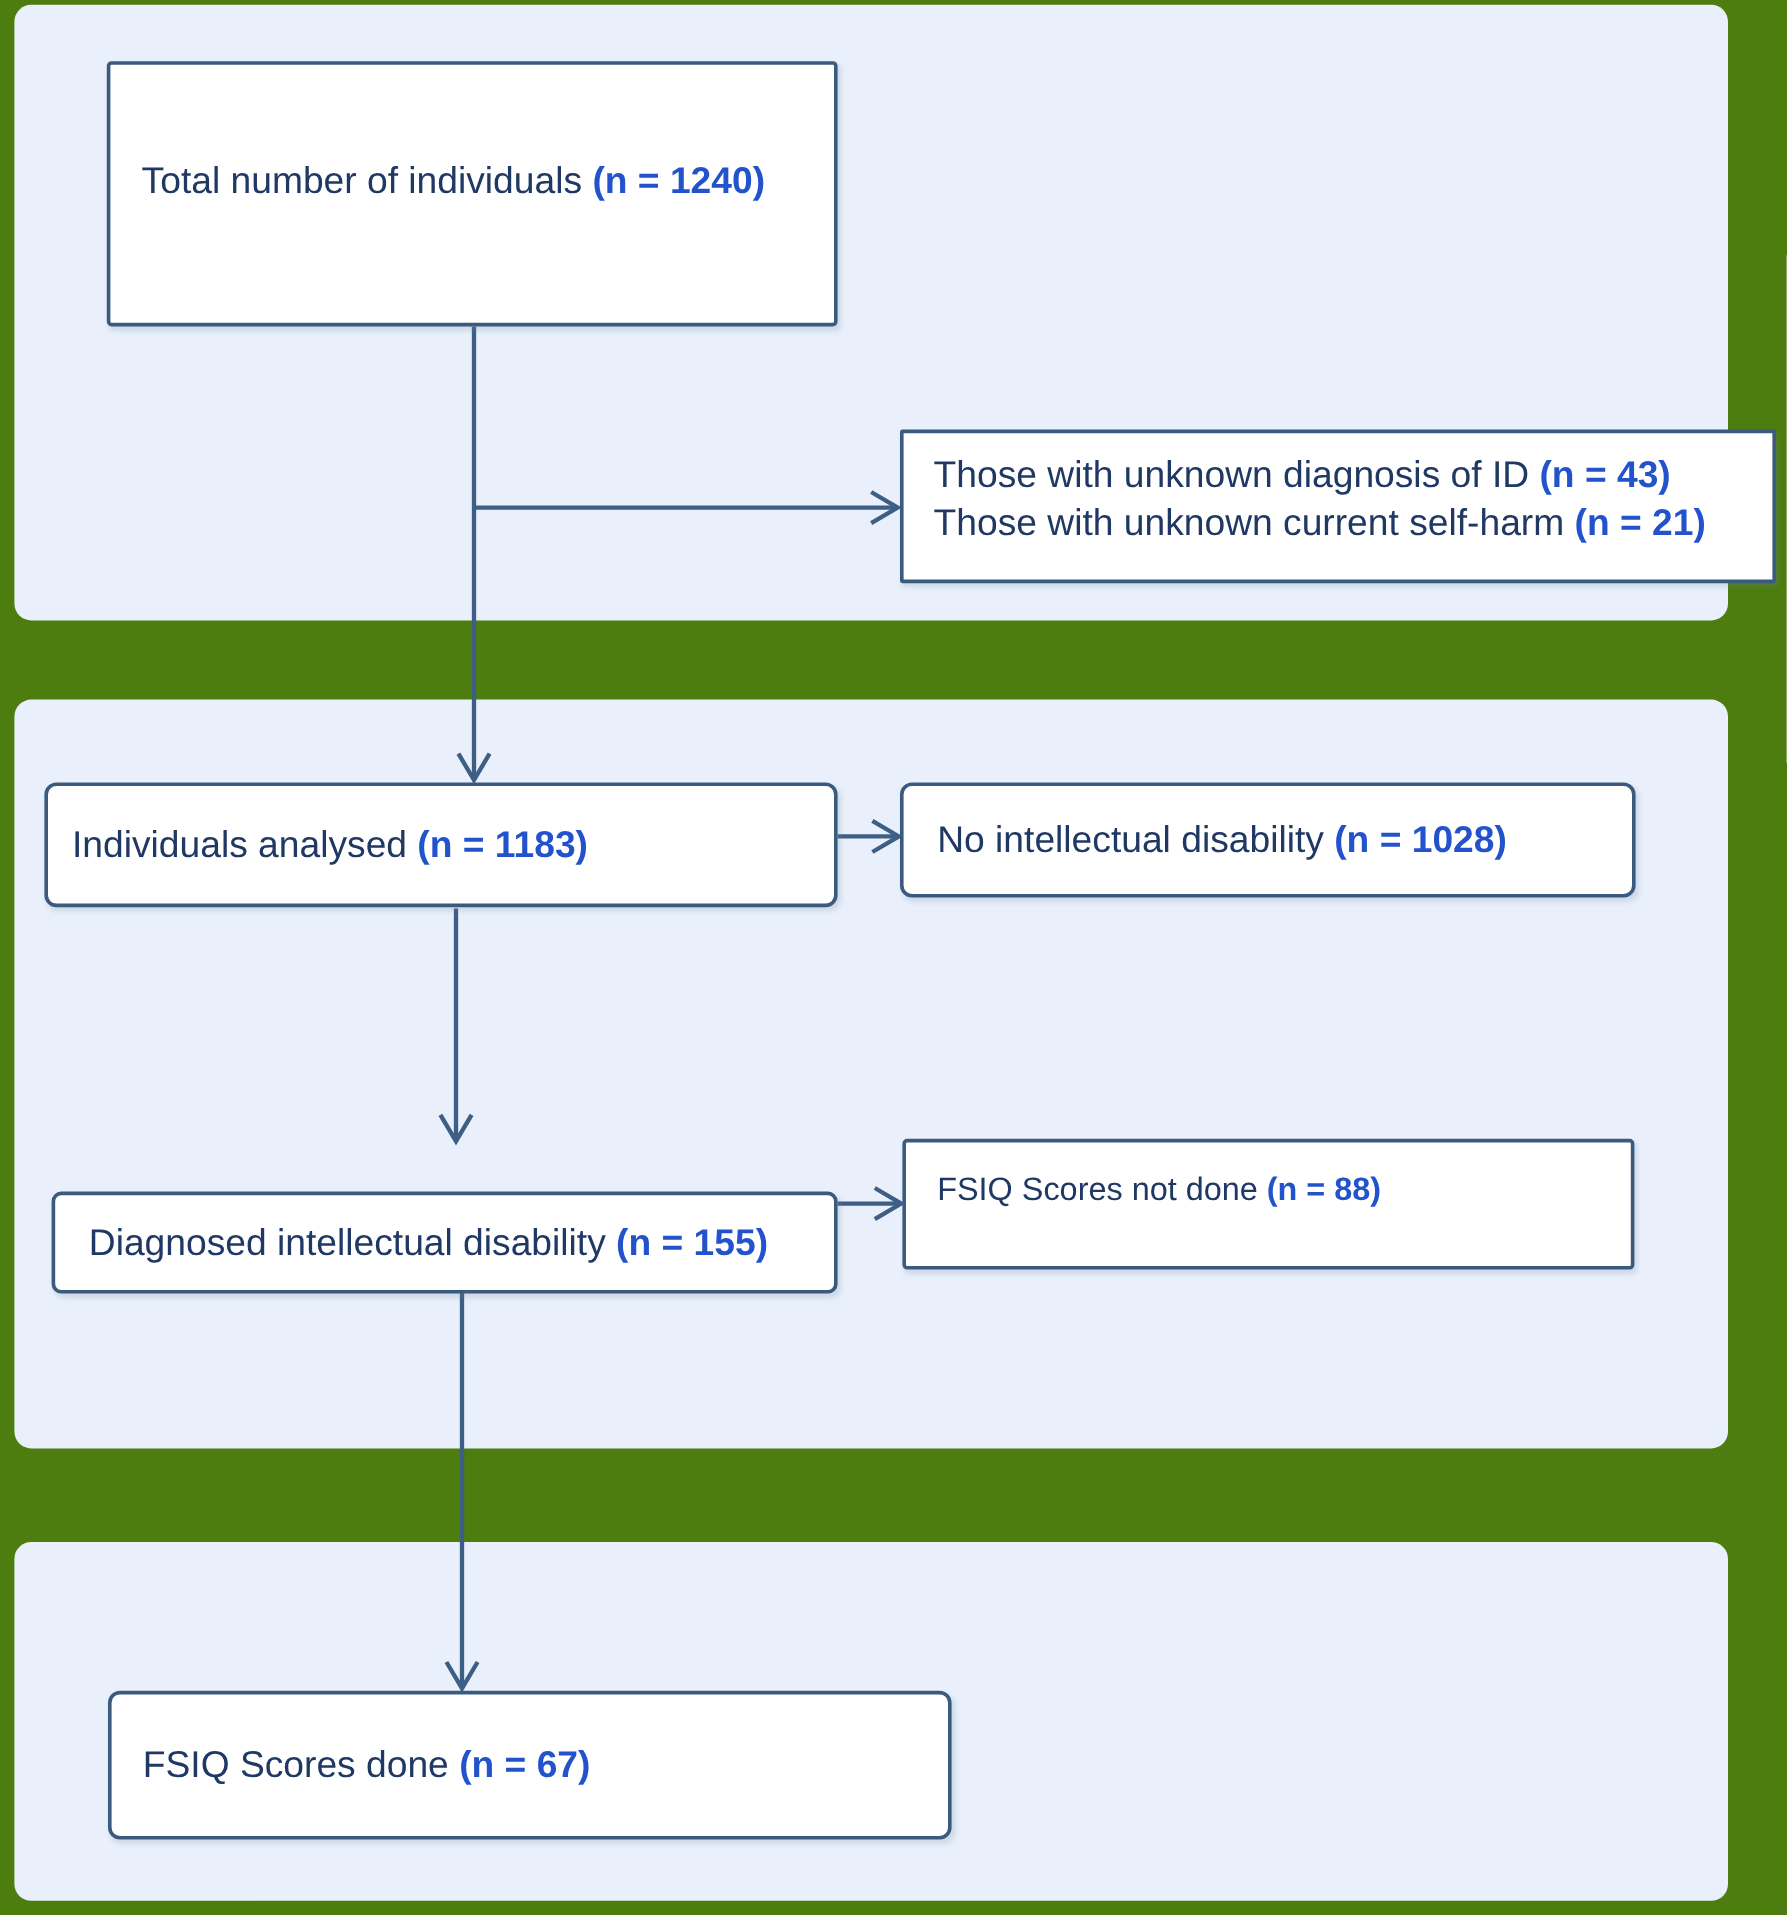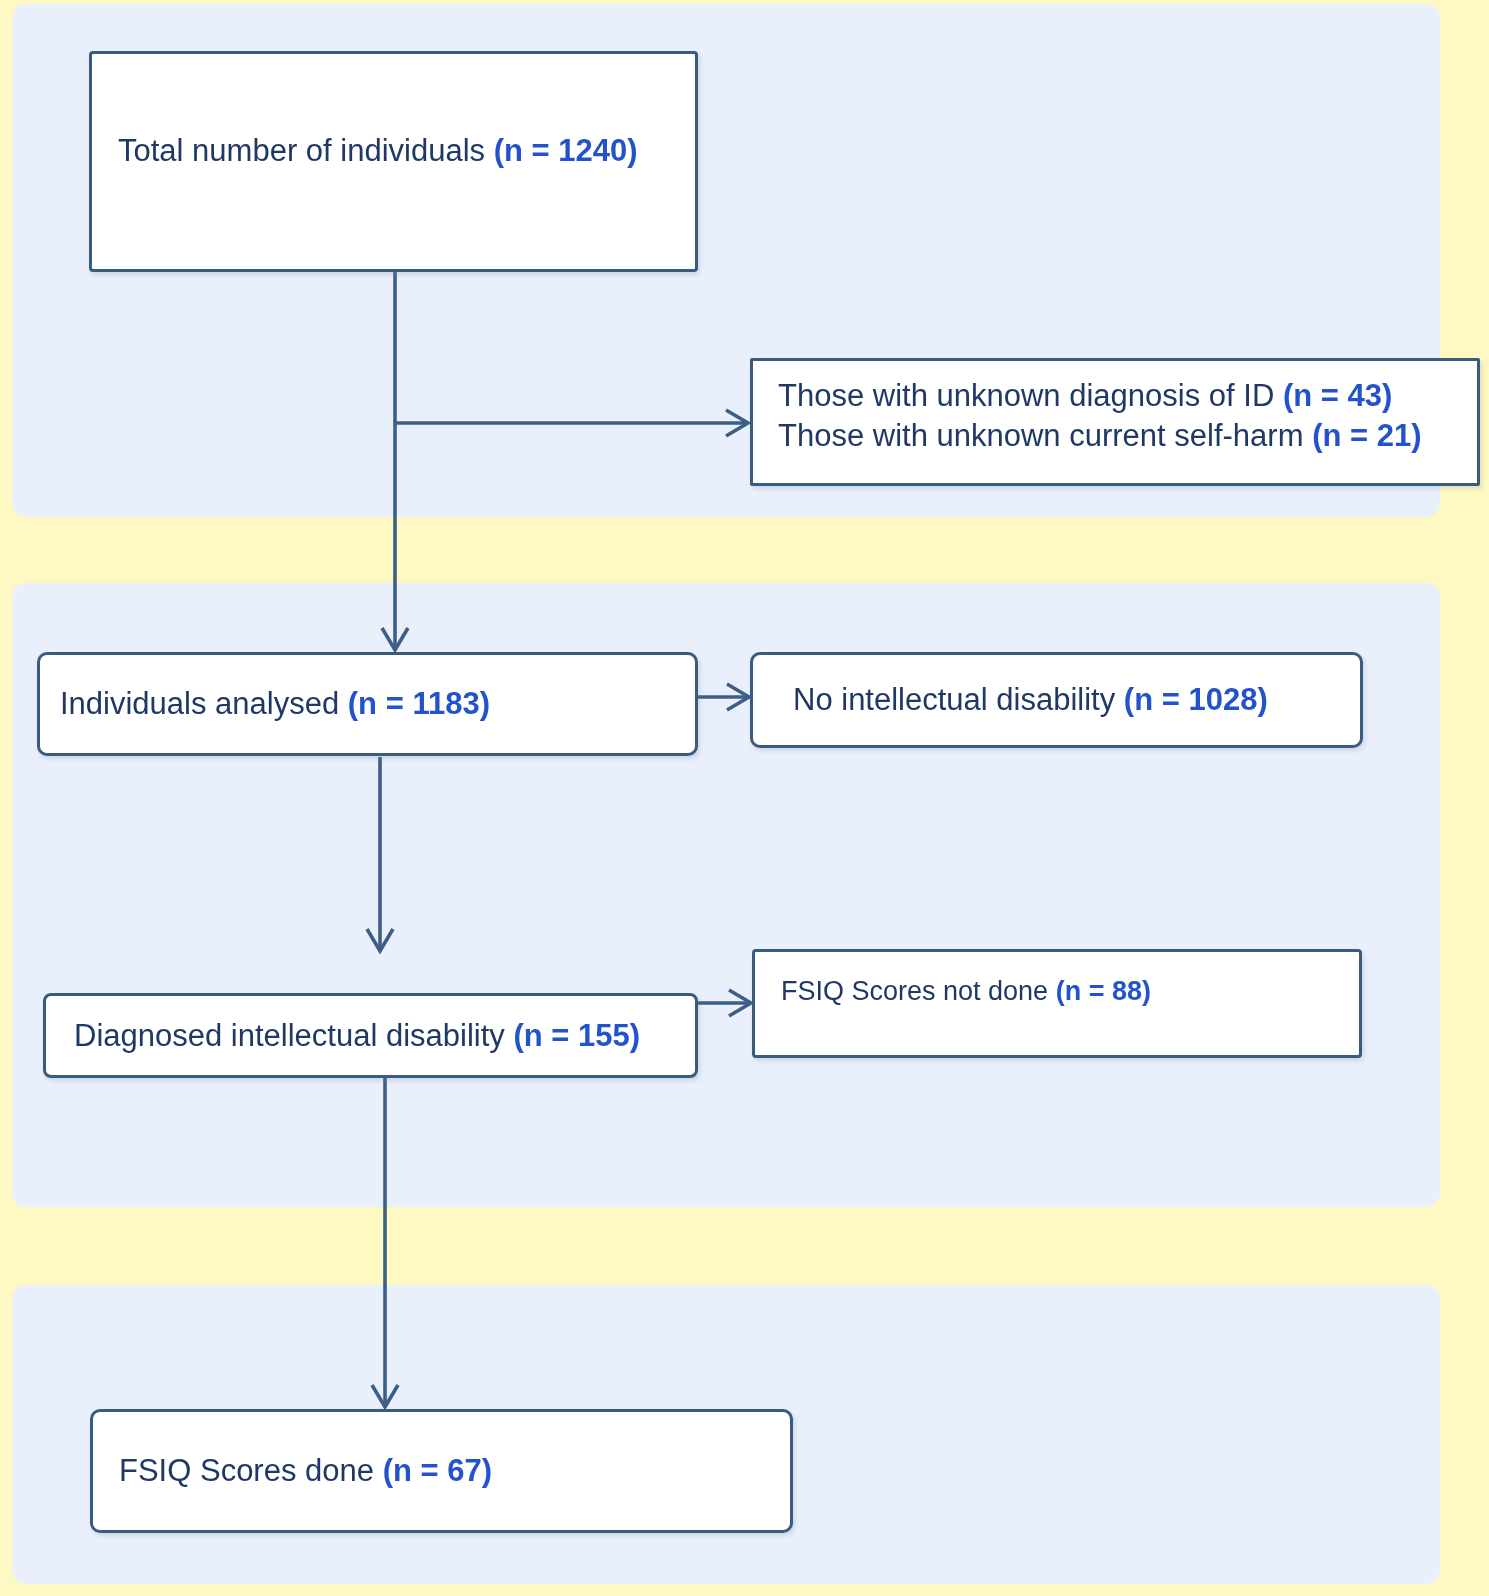--- a/index.html
+++ b/index.html
@@ -1,20 +1,20 @@
 <!DOCTYPE html>
 <html><head>
 <meta charset="utf-8">
 <style>
   html, body { margin: 0; padding: 0; background: #ffffff; }
   #canvas {
     position: relative;
     width: 1489px;
     height: 1596px;
-    background: #fef9c3;
+    background: #4d7c0f;
     font-family: "Liberation Sans", sans-serif;
     overflow: hidden;
   }
   .band {
     position: absolute;
     left: 12px;
     width: 1428px;
     background: #e9f0fb;
     border-radius: 14px;
   }
@@ -51,21 +51,21 @@
   .val { color: #2353cc; font-weight: bold; }
 
   
   #node-total      { left: 89px;  top: 51px;   width: 609px; height: 221px; border-radius: 4px; }
   #node-total .txt { left: 26px;  top: 78px; }
 
   #node-excluded      { left: 750px; top: 358px;  width: 730px; height: 128px; border-radius: 2px; }
   #node-excluded .txt { left: 25px;  top: 15px; line-height: 40px; }
 
   #node-analysed   { left: 37px;  top: 652px;  width: 661px; height: 104px; border-radius: 10px; padding-left: 20px; }
-  #node-no-id      { left: 750px; top: 652px;  width: 613px; height: 96px;  border-radius: 10px; padding-left: 40px; }
+  #node-no-id      { left: 750px; top: 652px;  width: 613px; height: 96px;  border-radius: 10px; padding-left: 28px; }
   #node-diagnosed  { left: 43px;  top: 953px;  width: 655px; height: 85px;  border-radius: 8px;  padding-left: 28px; margin-top: 40px; }
 
   #node-fsiq-not-done      { left: 752px; top: 949px; width: 610px; height: 109px; border-radius: 4px; font-size: 27px; }
   #node-fsiq-not-done .txt { left: 26px;  top: 20px; }
 
   #node-fsiq-done  { left: 90px;  top: 1409px; width: 703px; height: 124px; border-radius: 10px; padding-left: 26px; }
 </style>
 </head>
 <body>
 

